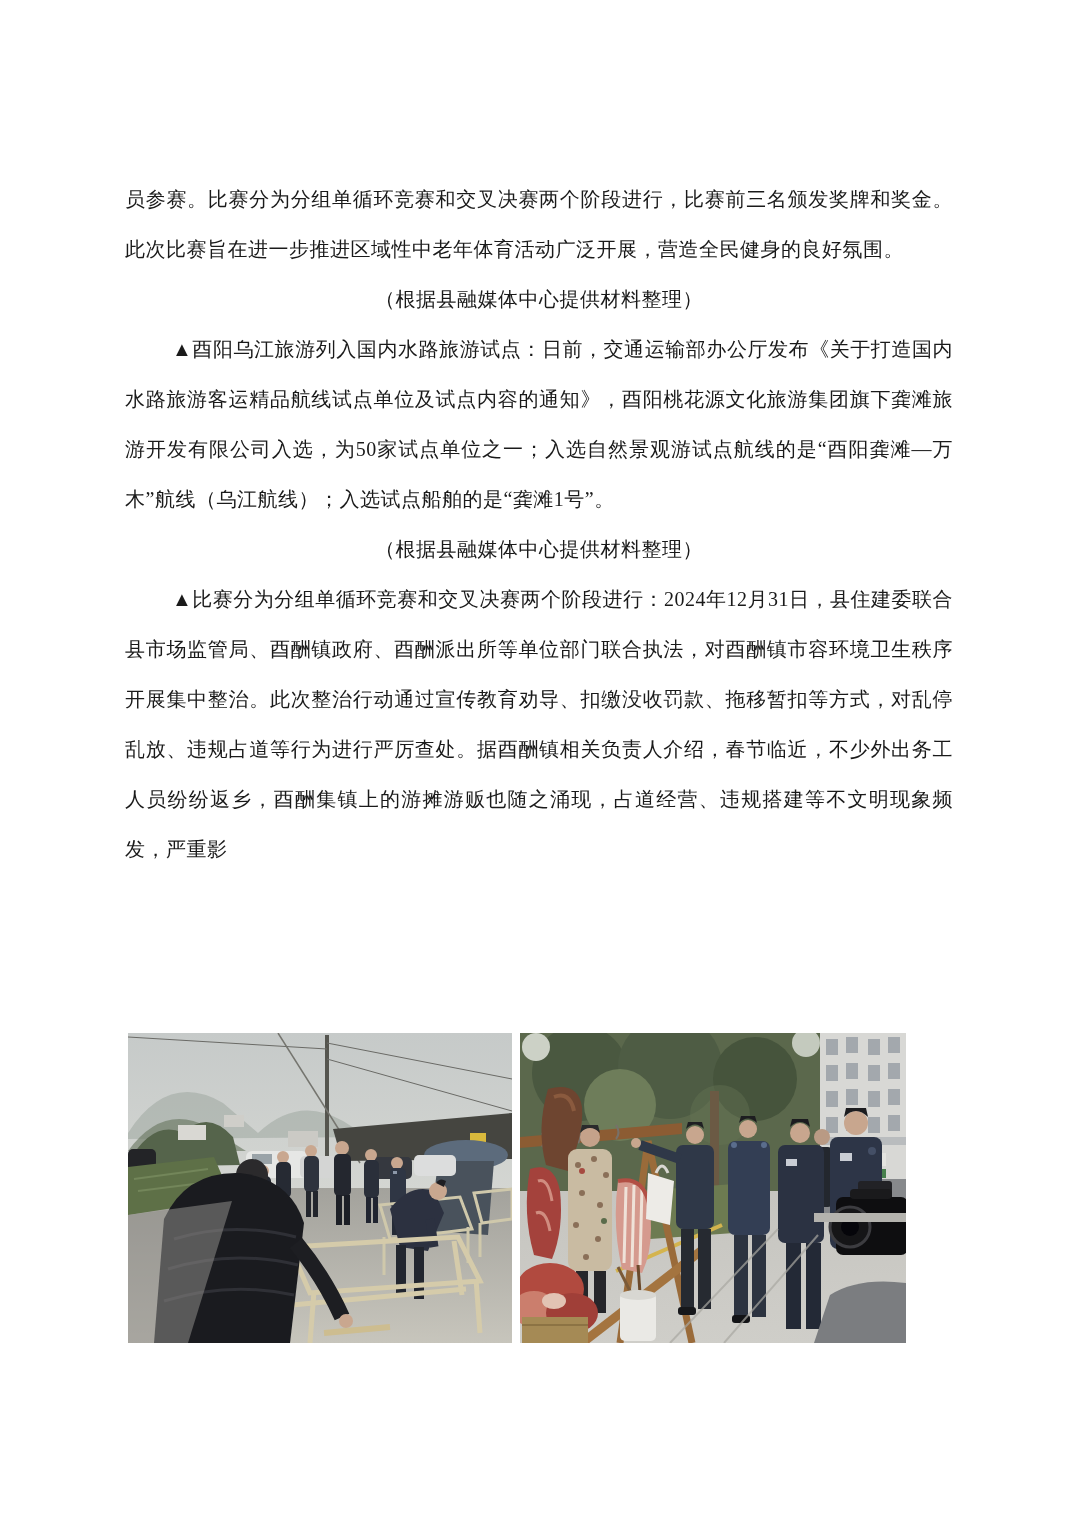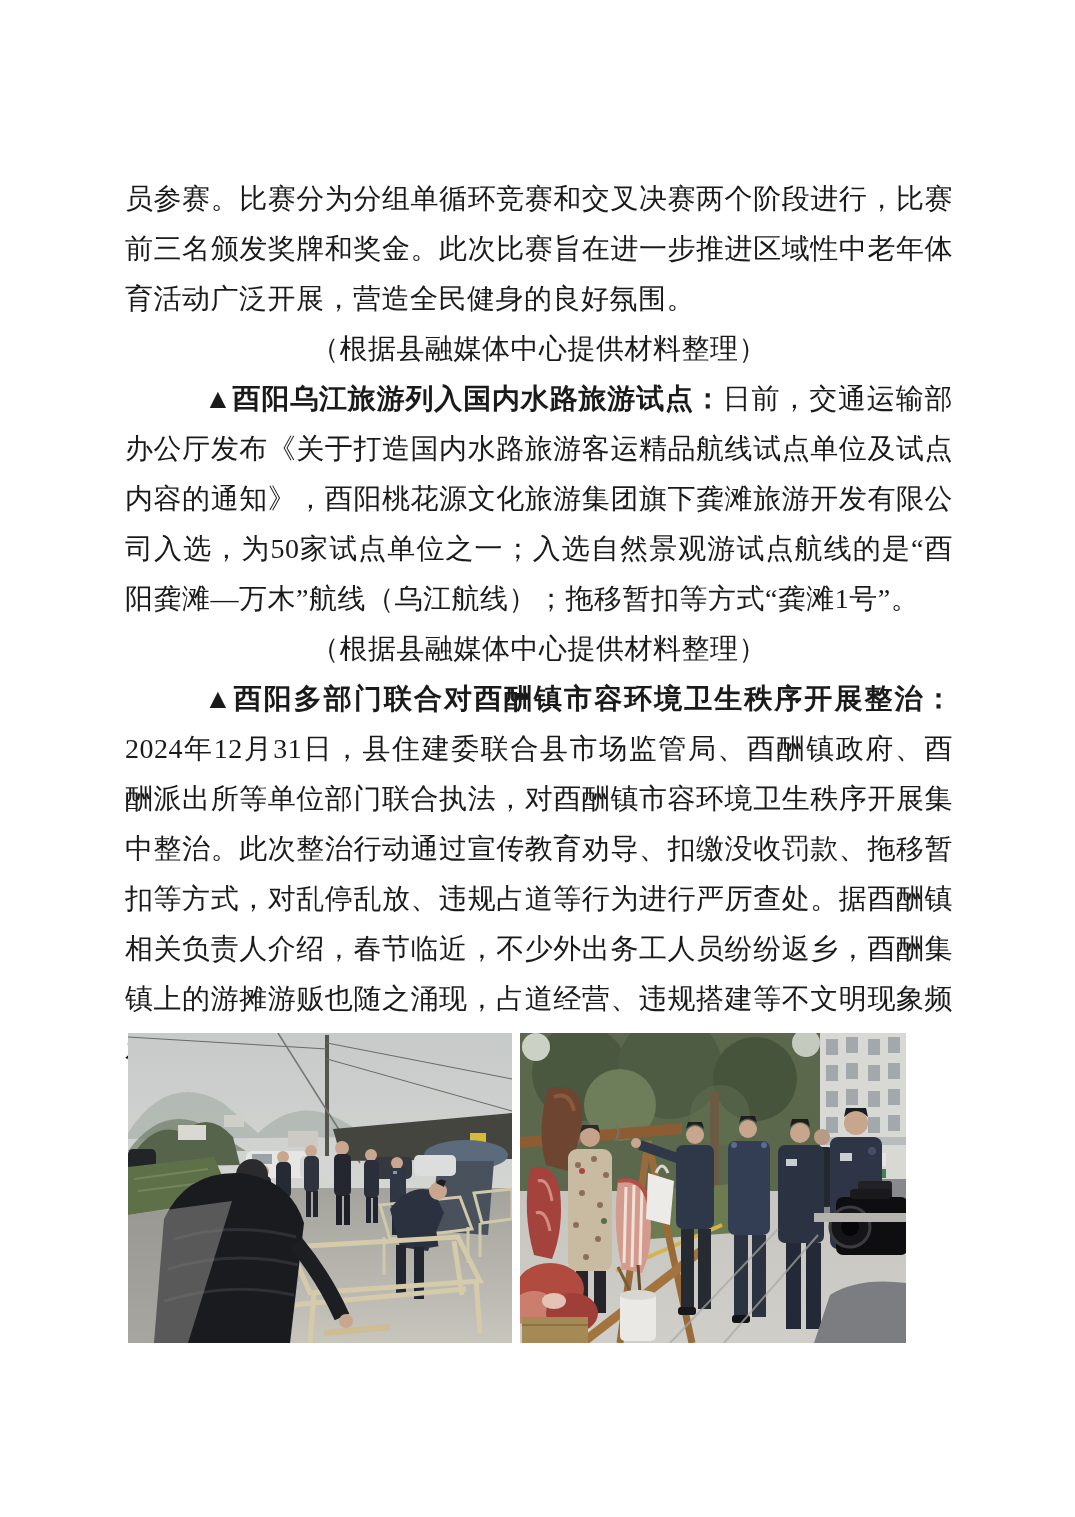--- a/index.html
+++ b/index.html
@@ -7,55 +7,54 @@
     width:1075px;height:1517px;position:relative;
     background:#ffffff;color:#1a1a1a;
     font-family:"Liberation Serif","DejaVu Serif",serif;
     overflow:hidden;
   }
   .doc{
     position:absolute;left:125px;top:174px;width:828px;
   }
   .doc p{
     margin:0;
-    font-size:28px;
+    font-size:20px;
     line-height:50px;
     letter-spacing:0.5px;
   }
   .body-para{
     text-align:justify;
     text-justify:inter-character;
   }
   .indent{ text-indent:47px; }
   .attribution{ text-align:center; }
   .headline{
     font-family:"Liberation Sans","DejaVu Sans",sans-serif;
-    font-weight:bold;
-    margin-left:32px;
+    font-weight:normal;
   }
   .photos{
     position:absolute;left:128px;top:1033px;
     display:flex;gap:8px;
   }
   .photo{ display:block; }
 </style>
 </head>
 <body>
 
 <div class="doc">
 
   <p class="body-para"><span>员参赛。比赛分为分组单循环竞赛和交叉决赛两个阶段进行，比赛前三名颁发奖牌和奖金。此次比赛旨在进一步推进区域性中老年体育活动广泛开展，营造全民健身的良好氛围。</span></p>
 
   <p class="attribution">（根据县融媒体中心提供材料整理）</p>
 
-  <p class="body-para indent"><strong class="headline">▲酉阳乌江旅游列入国内水路旅游试点：</strong><span>日前，交通运输部办公厅发布《关于打造国内水路旅游客运精品航线试点单位及试点内容的通知》，酉阳桃花源文化旅游集团旗下龚滩旅游开发有限公司入选，为50家试点单位之一；入选自然景观游试点航线的是“酉阳龚滩—万木”航线（乌江航线）；拖移暂扣等方式“龚滩1号”。</span></p>
+  <p class="body-para indent"><strong class="headline">▲酉阳乌江旅游列入国内水路旅游试点：</strong><span>日前，交通运输部办公厅发布《关于打造国内水路旅游客运精品航线试点单位及试点内容的通知》，酉阳桃花源文化旅游集团旗下龚滩旅游开发有限公司入选，为50家试点单位之一；入选自然景观游试点航线的是“酉阳龚滩—万木”航线（乌江航线）；入选试点船舶的是“龚滩1号”。</span></p>
 
   <p class="attribution">（根据县融媒体中心提供材料整理）</p>
 
-  <p class="body-para indent"><strong class="headline">▲酉阳多部门联合对酉酬镇市容环境卫生秩序开展整治：</strong><span>2024年12月31日，县住建委联合县市场监管局、酉酬镇政府、酉酬派出所等单位部门联合执法，对酉酬镇市容环境卫生秩序开展集中整治。此次整治行动通过宣传教育劝导、扣缴没收罚款、拖移暂扣等方式，对乱停乱放、违规占道等行为进行严厉查处。据酉酬镇相关负责人介绍，春节临近，不少外出务工人员纷纷返乡，酉酬集镇上的游摊游贩也随之涌现，占道经营、违规搭建等不文明现象频发，严重影</span></p>
+  <p class="body-para indent"><strong class="headline">▲比赛分为分组单循环竞赛和交叉决赛两个阶段进行：</strong><span>2024年12月31日，县住建委联合县市场监管局、酉酬镇政府、酉酬派出所等单位部门联合执法，对酉酬镇市容环境卫生秩序开展集中整治。此次整治行动通过宣传教育劝导、扣缴没收罚款、拖移暂扣等方式，对乱停乱放、违规占道等行为进行严厉查处。据酉酬镇相关负责人介绍，春节临近，不少外出务工人员纷纷返乡，酉酬集镇上的游摊游贩也随之涌现，占道经营、违规搭建等不文明现象频发，严重影</span></p>
 
 </div>
 
 <div class="photos">
 
   <svg class="photo" width="384" height="310" viewBox="0 0 384 310" role="img" aria-label="执法人员在雾天街道上搬移占道摆放的金属摊架">
     <defs>
       <linearGradient id="lsky" x1="0" y1="0" x2="0" y2="1">
         <stop offset="0" stop-color="#c6cac9"></stop>
           <stop offset="1" stop-color="#d4d6d2"></stop>

